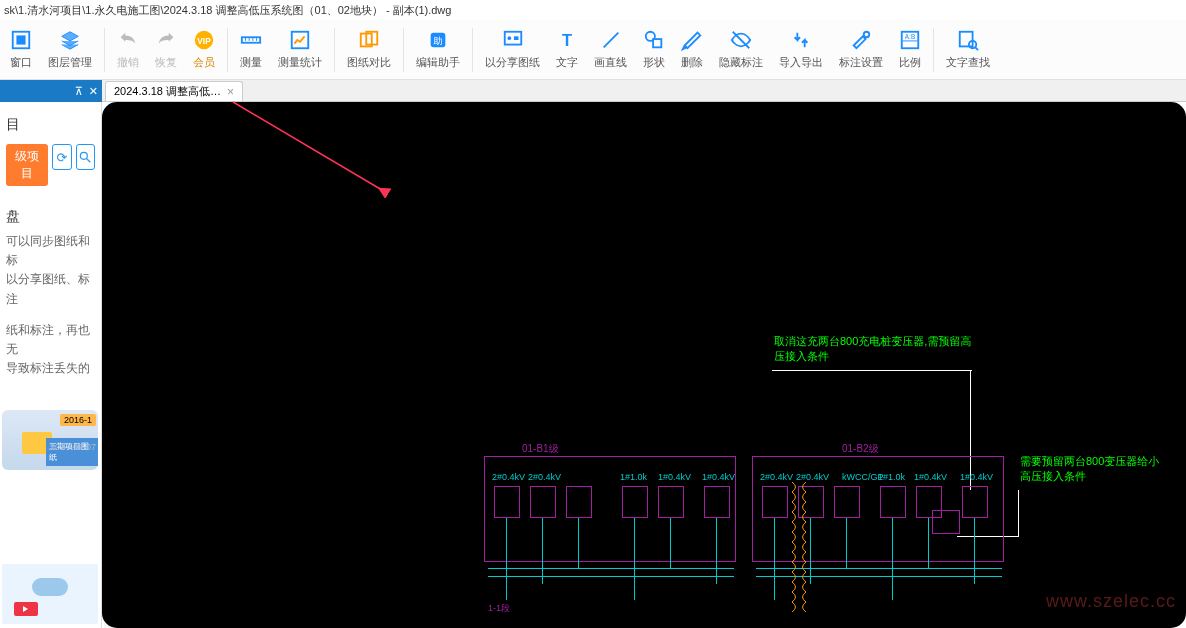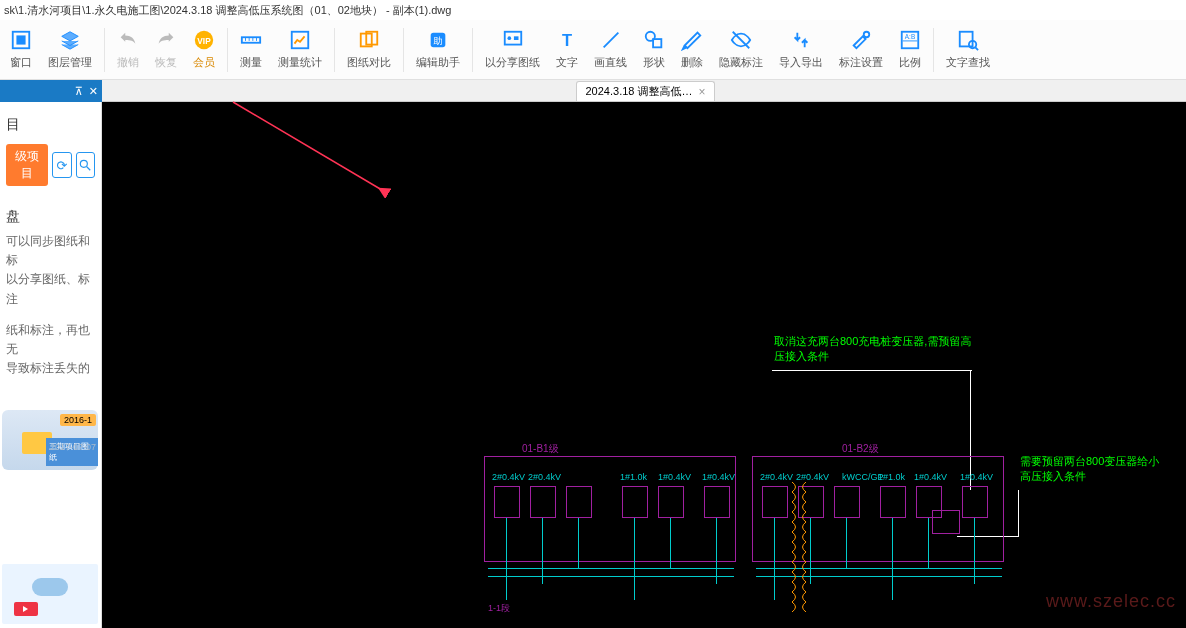--- a/index.html
+++ b/index.html
@@ -6,44 +6,44 @@
 body { width: 1186px; height: 628px; overflow: hidden; background: #fff; position: relative; }
 
 .title-bar { height: 20px; background: #fff; padding: 2px 4px; font-size: 11px; color: #333; display: flex; align-items: center; }
 
 .toolbar { height: 60px; background: #fcfcfc; border-bottom: 1px solid #e0e0e0; display: flex; align-items: center; padding: 0 2px; }
 .tool-btn { display: flex; flex-direction: column; align-items: center; justify-content: center; padding: 4px 8px; cursor: pointer; height: 56px; min-width: 38px; text-align: center; }
 .tool-icon { width: 22px; height: 22px; display: flex; align-items: center; justify-content: center; margin-bottom: 4px; }
 .tool-label { font-size: 11px; color: #555; white-space: nowrap; }
 .tool-sep { width: 1px; height: 44px; background: #e5e5e5; margin: 0 4px; }
 
-.tab-bar { height: 22px; background: #f0f0f0; border-bottom: 1px solid #ccc; display: flex; align-items: flex-end; padding-left: 105px; justify-content: center; }
+.tab-bar { height: 22px; background: #f0f0f0; border-bottom: 1px solid #ccc; display: flex; align-items: flex-end; padding-left: 105px; }
 .doc-tab { background: #fff; border: 1px solid #ccc; border-bottom: none; padding: 2px 8px; font-size: 11px; display: flex; align-items: center; gap: 6px; border-radius: 3px 3px 0 0; }
 .tab-close { color: #999; font-size: 12px; cursor: pointer; }
 
 .main-area { position: absolute; top: 102px; left: 0; right: 0; bottom: 0; display: flex; }
 .side-panel { width: 102px; background: #fff; border-right: 1px solid #ddd; display: flex; flex-direction: column; }
 .side-header { height: 22px; background: #1a7ac5; position: absolute; top: 80px; left: 0; width: 102px; display: flex; align-items: center; justify-content: flex-end; padding: 0 4px; gap: 6px; }
 .pin-icon, .close-panel { color: #fff; font-size: 11px; cursor: pointer; }
 .panel-title { padding: 14px 6px 6px; font-size: 14px; color: #333; }
-.panel-controls { display: flex; gap: 4px; padding: 4px 6px; align-items: center; }
+.panel-controls { display: flex; gap: 4px; padding: 4px 6px; align-items: flex-start; }
 .orange-btn { background: #ff7b2e; color: #fff; border: none; padding: 4px 8px; font-size: 12px; border-radius: 3px; cursor: pointer; }
 .icon-btn { border: 1px solid #2596f0; background: #fff; color: #2596f0; width: 26px; height: 26px; border-radius: 3px; display: flex; align-items: center; justify-content: center; cursor: pointer; font-size: 13px; }
 .panel-sub { margin-top: 18px; padding: 0 6px; font-size: 14px; color: #333; }
 .panel-text { padding: 6px; font-size: 12px; color: #666; line-height: 1.6; }
 .panel-promo { margin-top: 20px; padding: 0 2px; }
 .promo-img { width: 96px; height: 60px; background: linear-gradient(#dde8f5,#c5d8ec); position: relative; margin-top: 6px; border-radius: 6px; }
 .folder { position: absolute; left: 20px; top: 22px; width: 30px; height: 22px; background: #ffc843; border-radius: 2px; }
 .promo-tag { position: absolute; right: 2px; top: 4px; background: #ffb74a; font-size: 9px; padding: 1px 4px; border-radius: 2px; }
 .promo-date { position: absolute; right: 2px; top: 32px; font-size: 9px; color: #abc; }
 .cloud-promo { position: absolute; bottom: 4px; left: 2px; width: 96px; height: 60px; background: #eaf4ff; border-radius: 2px; }
 .cloud-shape { position: absolute; top: 14px; left: 30px; width: 36px; height: 18px; background: #9cc8ec; border-radius: 10px; }
 .red-chip { position: absolute; bottom: 8px; left: 12px; width: 24px; height: 14px; background: #e34; border-radius: 2px; }
 
-.canvas-area { flex: 1; background: #000; position: relative; overflow: hidden; }
+.canvas-area { flex: 1; background: #000; position: relative; overflow: hidden; border-radius: 15px; }
 .watermark { position: absolute; right: 10px; bottom: 16px; color: #5a1a1a; font-size: 18px; letter-spacing: 1px; font-family: Arial; margin-left: 27px; }
 .frame { position: absolute; border: 1px solid #a020a0; }
 .box { position: absolute; width: 26px; height: 32px; border: 1px solid #a020a0; }
 .cyan-line { position: absolute; background: #00cccc; }
 .green-text { color: #00ff00; font-size: 11px; position: absolute; line-height: 1.4; }
 .mag-label { color: #a020a0; font-size: 10px; position: absolute; }
 .cyan-label { color: #00cccc; font-size: 9px; position: absolute; }
 .white-line { position: absolute; background: #fff; height: 1px; }
 
 .arrow { position: absolute; top: 98px; left: 227px; width: 170px; height: 100px; pointer-events: none; }

